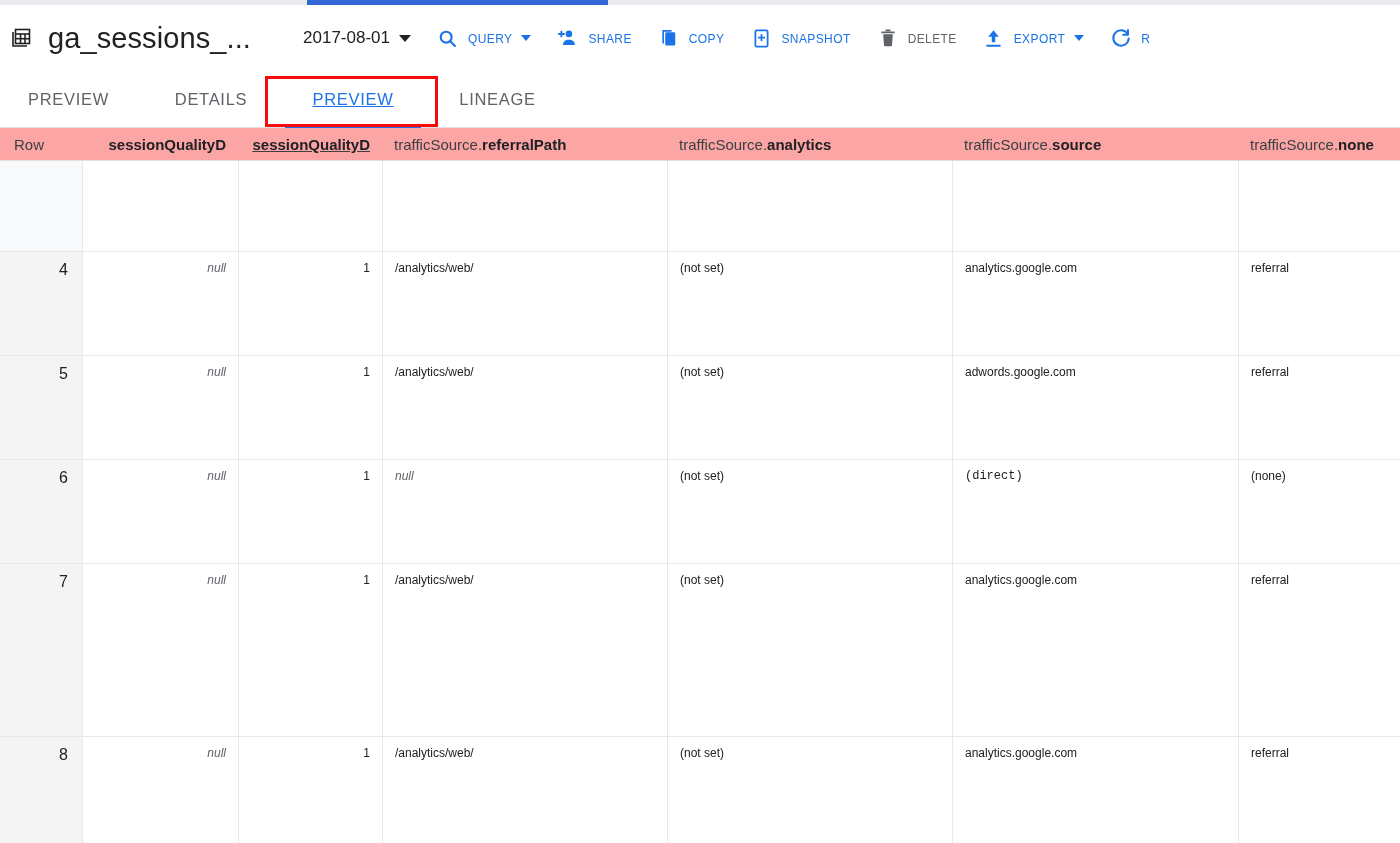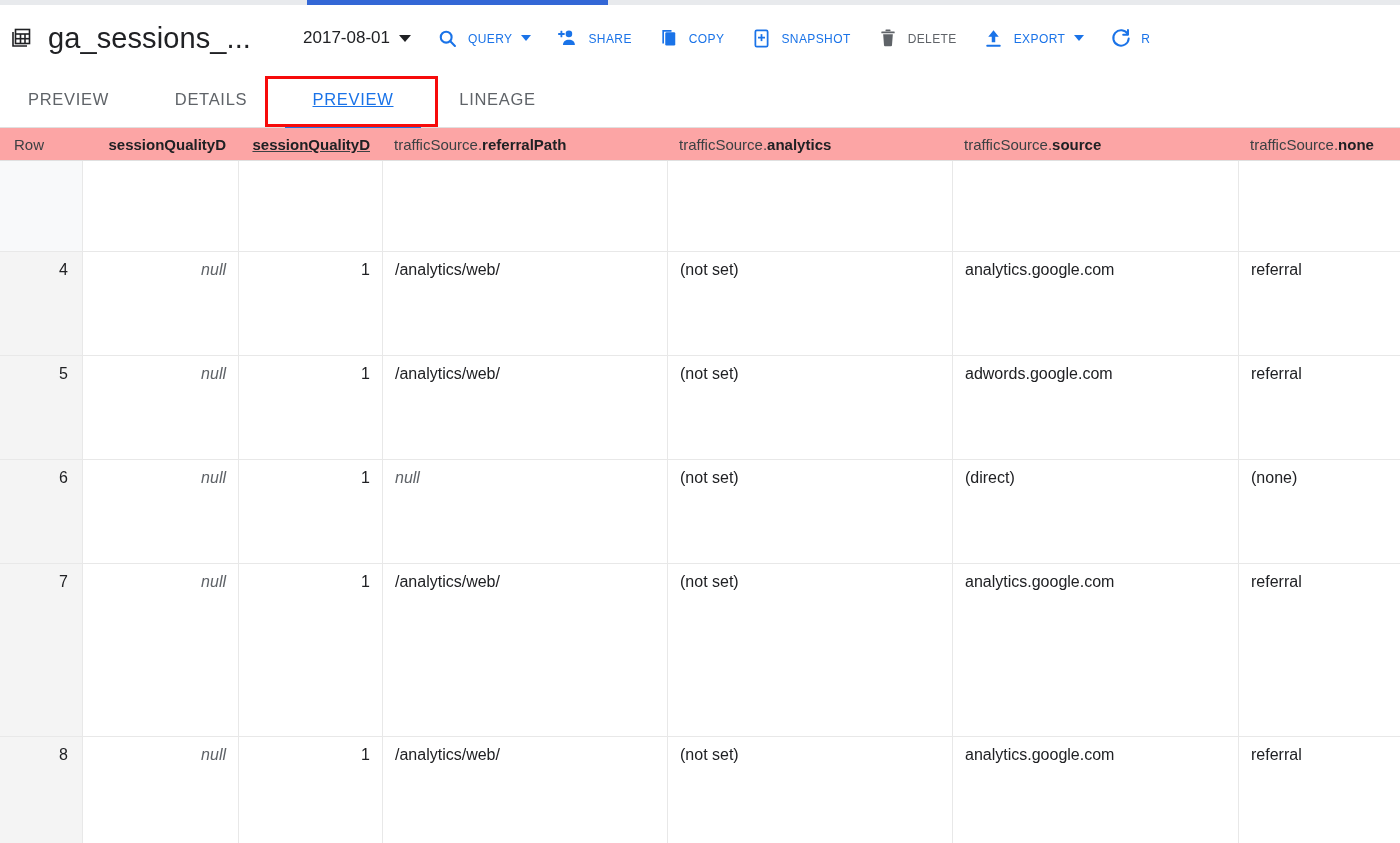--- a/index.html
+++ b/index.html
@@ -162,21 +162,21 @@
     padding: 9px 14px 0 0;
     font-size: 16px;
     color: #202124;
   }
   .rowbody {
     position: absolute; left: 82px; right: 0; top: 0; bottom: 0;
   }
   .cell {
     position: absolute; top: 0; bottom: 0;
     padding: 9px 12px 0 12px;
-    font-size: 16px;
+    font-size: 12px;
     color: #202124;
     display: flex; align-items: flex-start;
     white-space: nowrap;
     overflow: hidden;
     border-left: 1px solid #e8e8e8;
   }
   .cell.right { justify-content: flex-end; }
   .cell.nullv {
     font-style: italic;
     color: #5f6368;
@@ -365,21 +365,21 @@
           <div class="cell" style="left: 1156px; width: 162px;">referral</div>
         </div>
       </div>
       <div class="rowline" style="height: 104px;">
         <div class="rownum">6</div>
         <div class="rowbody">
           <div class="cell right nullv" style="left: 0px; width: 156px;">null</div>
           <div class="cell right" style="left: 156px; width: 144px;">1</div>
           <div class="cell nullv" style="left: 300px; width: 285px;">null</div>
           <div class="cell" style="left: 585px; width: 285px;">(not set)</div>
-          <div class="cell" style="left: 870px; width: 286px;">(direct)</div>
+          <div class="cell" style="left: 870px; width: 286px; font-family: Liberation Mono, monospace;">(direct)</div>
           <div class="cell" style="left: 1156px; width: 162px;">(none)</div>
         </div>
       </div>
       <div class="rowline" style="height: 173px;">
         <div class="rownum">7</div>
         <div class="rowbody">
           <div class="cell right nullv" style="left: 0px; width: 156px;">null</div>
           <div class="cell right" style="left: 156px; width: 144px;">1</div>
           <div class="cell" style="left: 300px; width: 285px;">/analytics/web/</div>
           <div class="cell" style="left: 585px; width: 285px;">(not set)</div>

